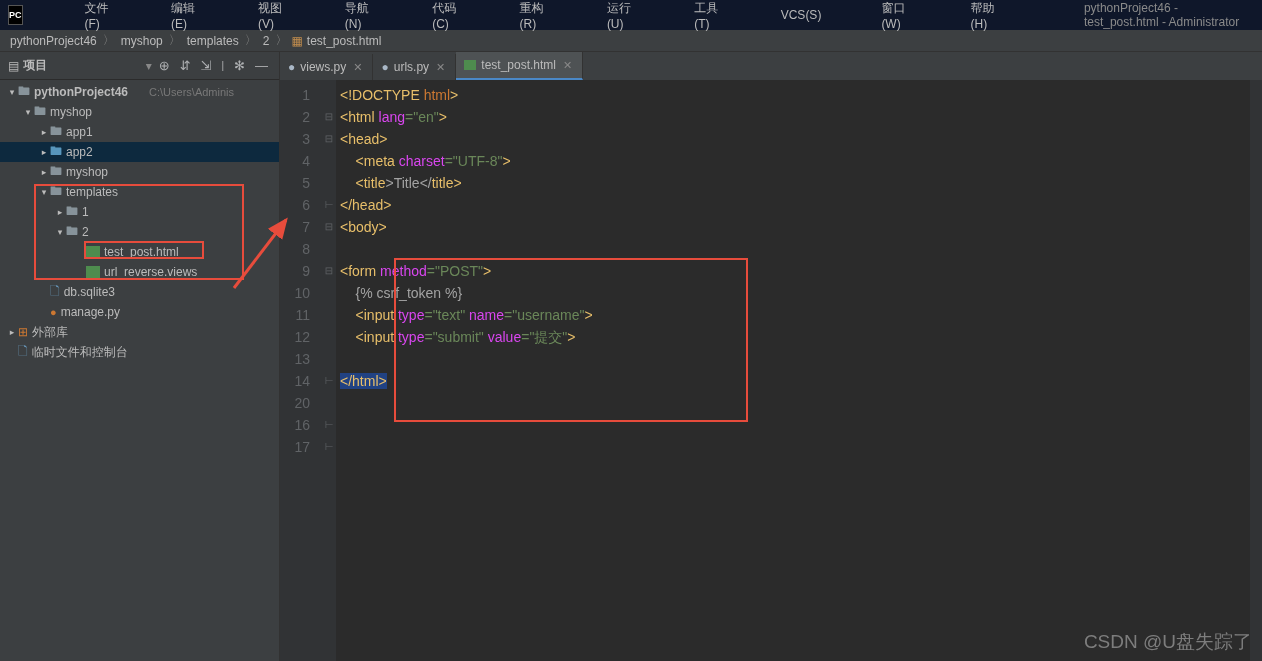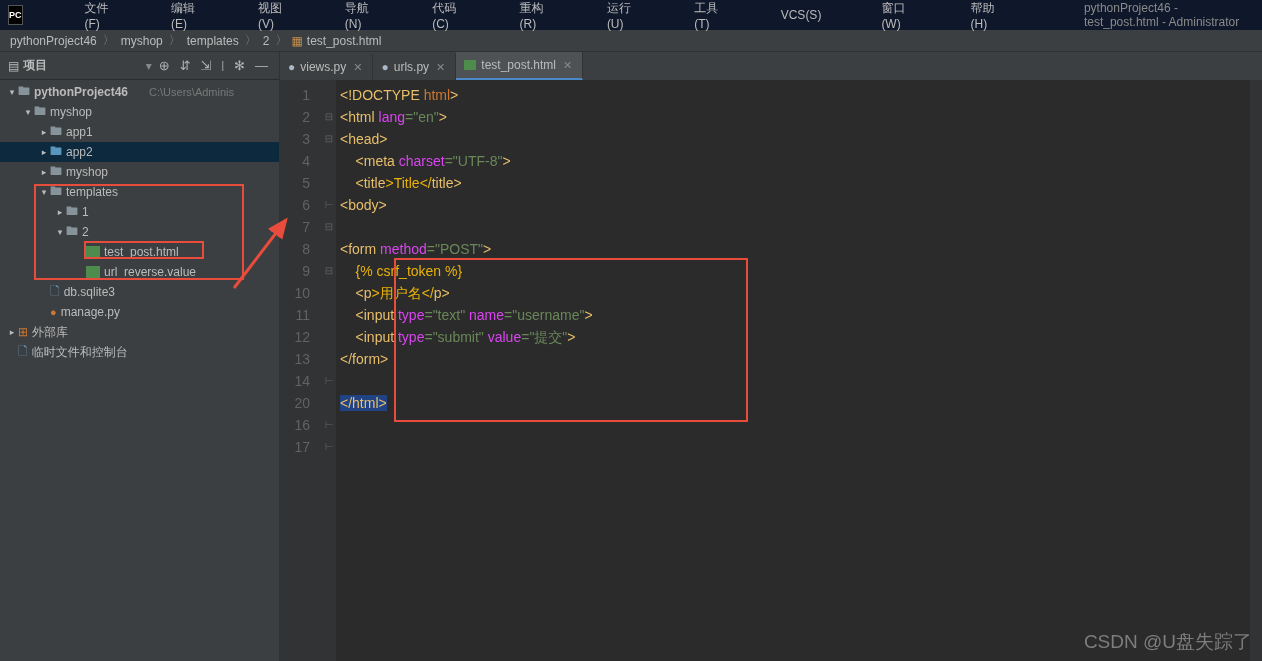--- a/index.html
+++ b/index.html
@@ -59,21 +59,21 @@
   .gutter { width: 42px; background: #313335; text-align: right; padding-right: 12px; color: #606366; line-height: 22px; padding-top: 4px; }
   .gutter div { height: 22px; }
   .fold-col { width: 14px; background: #313335; padding-top: 4px; color: #606366; font-size: 10px; line-height: 22px; text-align: center; }
   .fold-col div { height: 22px; }
   .code { flex: 1; padding-top: 4px; padding-left: 4px; line-height: 22px; position: relative; }
   .code-line { height: 22px; white-space: pre; color: #a9b7c6; }
   .t { color: #e8bf6a; } 
   .a { color: #d946ef; } 
   .v { color: #6a8759; } 
   .k { color: #cc7832; } 
-  .tx { color: #eab308; }
+  .tx { color: #a3a3a3; }
   .hl-close { background: #40332b; }
   .cursor-hl { background: #214283; }
   
   .red-box.code-box { left: 58px; top: 178px; width: 354px; height: 164px; }
   
   .arrow-svg { position: absolute; left: 224px; top: 208px; width: 70px; height: 90px; pointer-events: none; z-index: 10; }
   
   .watermark { position: absolute; right: 10px; bottom: 6px; color: #7d7d7d; font-size: 19px; z-index: 20; }
   .marker-strip { width: 12px; background: #313335; }
 </style>
@@ -164,21 +164,21 @@
           <span class="arrow down"></span>
           <span class="folder-icon">🖿</span>
           <span class="tree-label">2</span>
         </div>
       <div class="tree-row" style="padding-left:86px">
           <span class="html-icon"></span>
           <span class="tree-label">test_post.html</span>
         </div>
       <div class="tree-row" style="padding-left:86px">
           <span class="html-icon"></span>
-          <span class="tree-label">url_reverse.value</span>
+          <span class="tree-label">url_reverse.views</span>
         </div>
       <div class="tree-row" style="padding-left:50px">
           <span class="db-icon">🗋</span>
           <span class="tree-label">db.sqlite3</span>
         </div>
       <div class="tree-row" style="padding-left:50px">
           <span class="py-icon">●</span>
           <span class="tree-label">manage.py</span>
         </div>
       <div class="tree-row" style="padding-left:6px">
@@ -252,28 +252,27 @@
           <div></div>
           <div>⊢</div>
           <div>⊢</div>
       </div>
       <div class="code">
         <div class="code-line"><span class="t">&lt;!DOCTYPE </span><span class="k">html</span><span class="t">&gt;</span></div>
         <div class="code-line"><span class="t">&lt;</span><span class="t">html </span><span class="a">lang</span><span class="v">=</span><span class="v">"en"</span><span class="t">&gt;</span></div>
         <div class="code-line"><span class="t">&lt;head&gt;</span></div>
         <div class="code-line"><span class="t">    &lt;</span><span class="t">meta </span><span class="a">charset</span><span class="v">=</span><span class="v">"UTF-8"</span><span class="t">&gt;</span></div>
         <div class="code-line"><span class="t">    &lt;</span><span class="t">title</span><span class="tx">&gt;Title&lt;/</span><span class="t">title</span><span class="t">&gt;</span></div>
+        <div class="code-line"><span class="t">&lt;/head&gt;</span></div>
         <div class="code-line"><span class="t">&lt;body&gt;</span></div>
         <div class="code-line"></div>
         <div class="code-line"><span class="t">&lt;</span><span class="t">form </span><span class="a">method</span><span class="v">=</span><span class="v">"POST"</span><span class="t">&gt;</span></div>
         <div class="code-line"><span class="tx">    {% csrf_token %}</span></div>
-        <div class="code-line"><span class="t">    &lt;</span><span class="t">p</span><span class="tx">&gt;用户名&lt;/</span><span class="t">p</span><span class="t">&gt;</span></div>
         <div class="code-line"><span class="t">    &lt;</span><span class="t">input </span><span class="a">type</span><span class="v">=</span><span class="v">"text"</span><span class="a"> name</span><span class="v">=</span><span class="v">"username"</span><span class="t">&gt;</span></div>
         <div class="code-line"><span class="t">    &lt;</span><span class="t">input </span><span class="a">type</span><span class="v">=</span><span class="v">"submit"</span><span class="a"> value</span><span class="v">=</span><span class="v">"提交"</span><span class="t">&gt;</span></div>
-        <div class="code-line"><span class="t">&lt;/form&gt;</span></div>
         <div class="code-line"></div>
         <div class="code-line"><span class="t cursor-hl">&lt;/html&gt;</span></div>
 
         <div class="red-box code-box"></div>
       </div>
       <div class="marker-strip"></div>
     </div>
   </div>
 </div>
 

